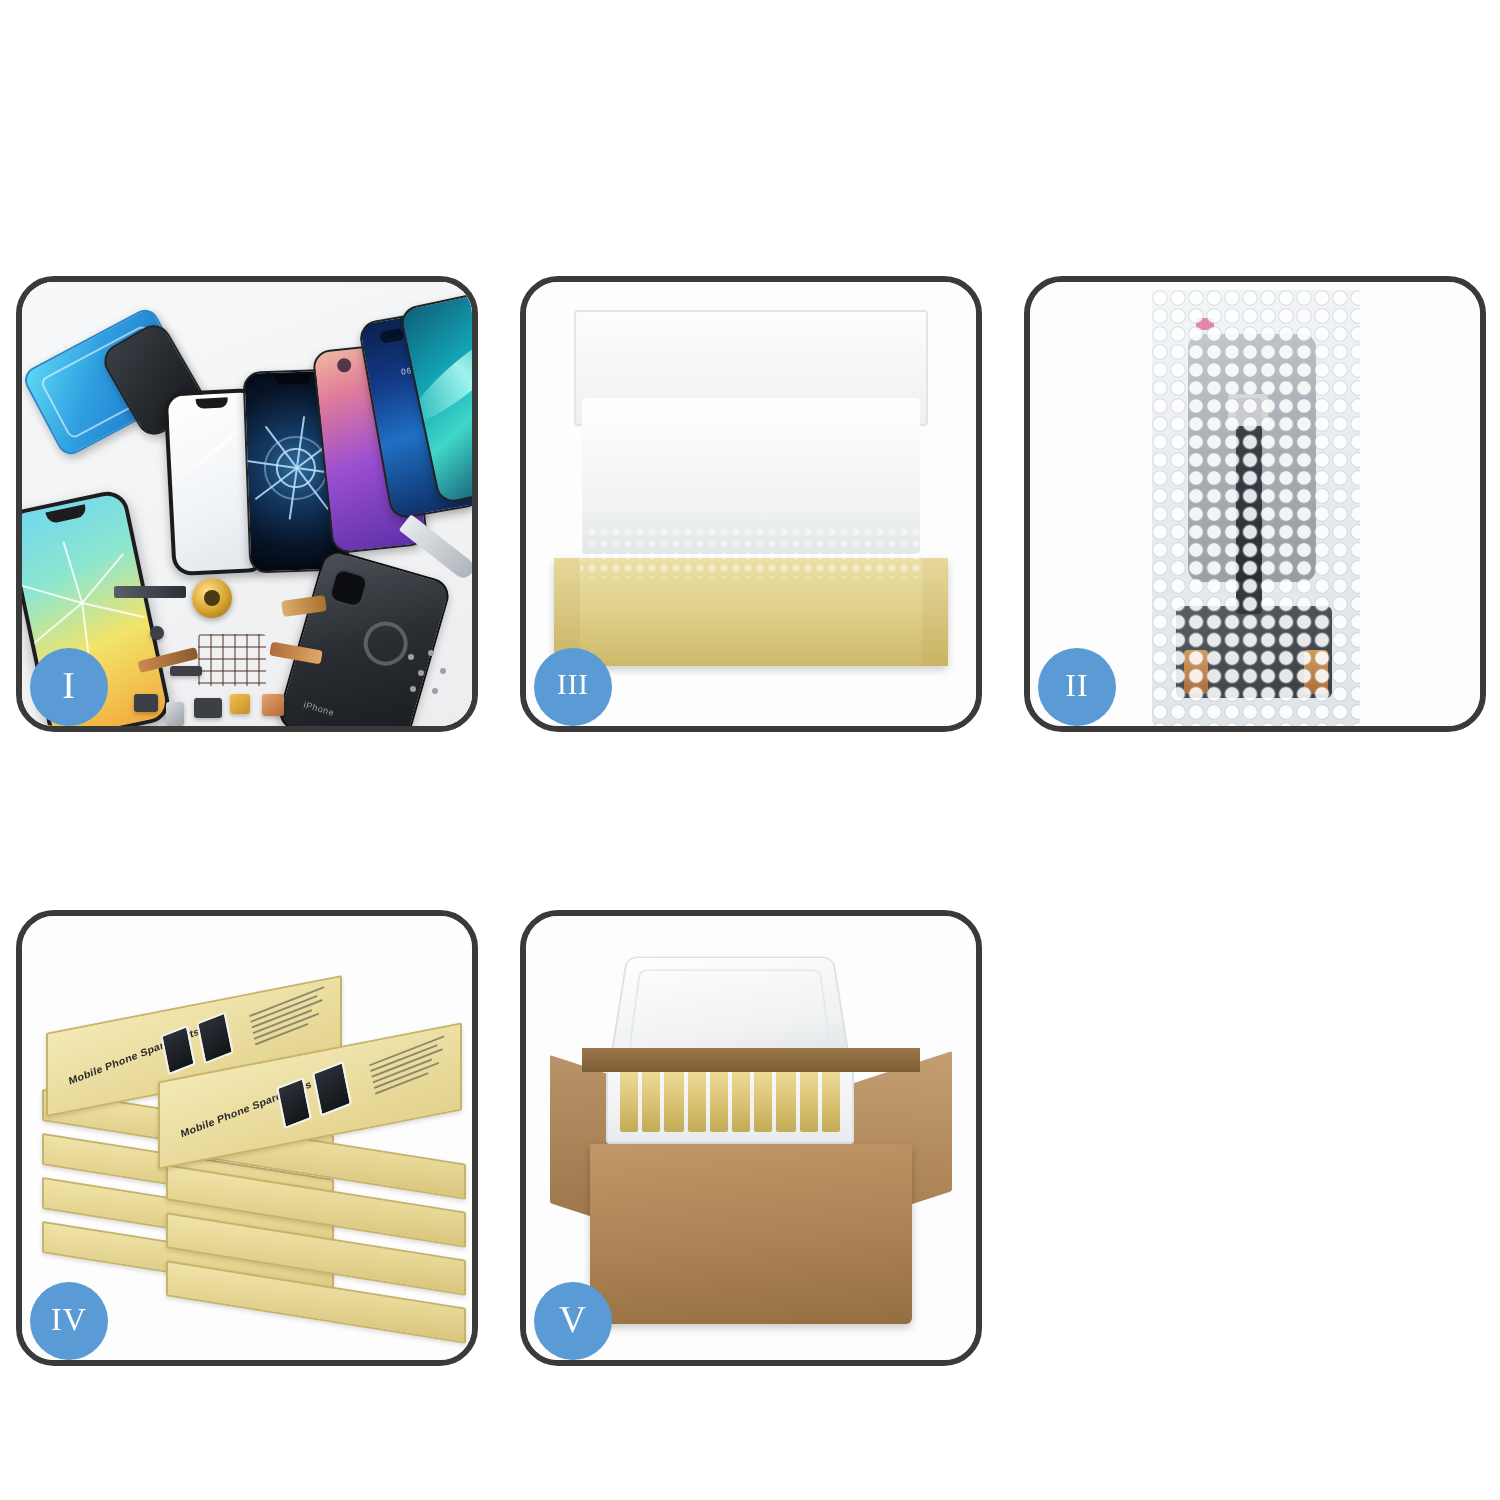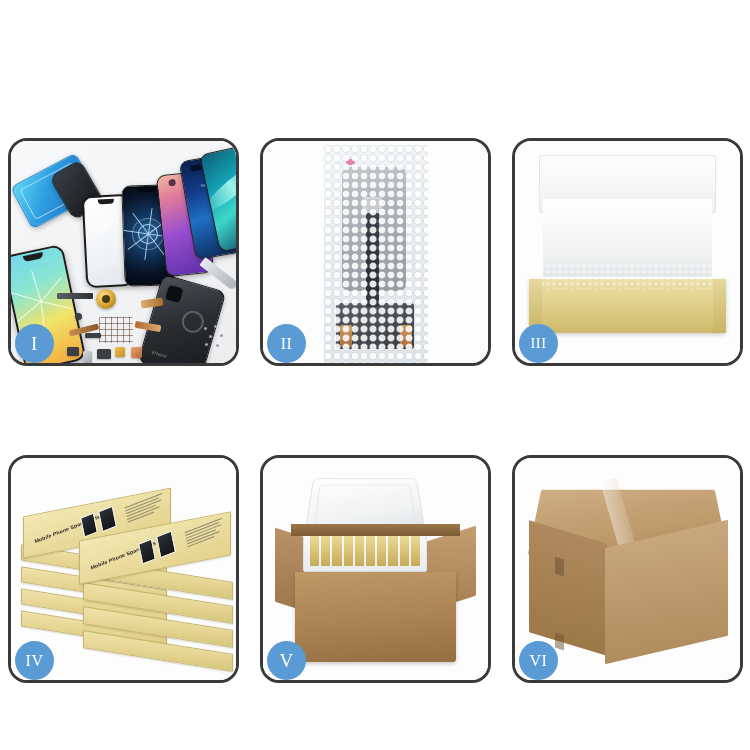--- a/index.html
+++ b/index.html
@@ -485,52 +485,52 @@
         </div>
       </div>
       <div class="badge">
         <span>I</span>
       </div>
     </div>
 
     <div class="card">
       <div class="card-inner">
         <div class="scene">
+          <div class="obox">
+            <div class="lid-back"></div>
+            <div class="foam"></div>
+            <div class="tray">
+              <div class="lipL"></div>
+              <div class="lipR"></div>
+            </div>
+          </div>
+        </div>
+      </div>
+      <div class="badge xwide">
+        <span>III</span>
+      </div>
+    </div>
+
+    <div class="card">
+      <div class="card-inner">
+        <div class="scene">
           <div class="bag">
             <div class="inner-screen"></div>
             <div class="flexstrip"></div>
             <div class="connector"></div>
             <div class="bottomchunk"></div>
             <div class="tab l"></div>
             <div class="tab r"></div>
             <div class="pinkmark"></div>
             <div class="bubbles"></div>
           </div>
         </div>
       </div>
       <div class="badge wide">
         <span>II</span>
-      </div>
-    </div>
-
-    <div class="card">
-      <div class="card-inner">
-        <div class="scene">
-          <div class="obox">
-            <div class="lid-back"></div>
-            <div class="foam"></div>
-            <div class="tray">
-              <div class="lipL"></div>
-              <div class="lipR"></div>
-            </div>
-          </div>
-        </div>
-      </div>
-      <div class="badge xwide">
-        <span>III</span>
       </div>
     </div>
 
     <div class="card">
       <div class="card-inner">
         <div class="scene">
           <div class="stack">
 
             <div class="sbox" style="left:4px;top:82px;width:146px;height:16px;transform:skewY(9deg)"></div>
             <div class="sbox" style="left:4px;top:104px;width:146px;height:16px;transform:skewY(9deg)"></div>
@@ -604,32 +604,15 @@
             <div class="rim"></div>
             <div class="body"></div>
           </div>
         </div>
       </div>
       <div class="badge">
         <span>V</span>
       </div>
     </div>
 
-    <div class="card">
-      <div class="card-inner">
-        <div class="scene">
-          <div class="sealed">
-            <div class="top"></div>
-            <div class="tape"></div>
-            <div class="frontL"></div>
-            <div class="frontR"></div>
-            <div class="seamL"></div>
-            <div class="seamL2"></div>
-          </div>
-        </div>
-      </div>
-      <div class="badge wide">
-        <span>VI</span>
-      </div>
-    </div>
 
   </div>
 </div>
 
 </body></html>

